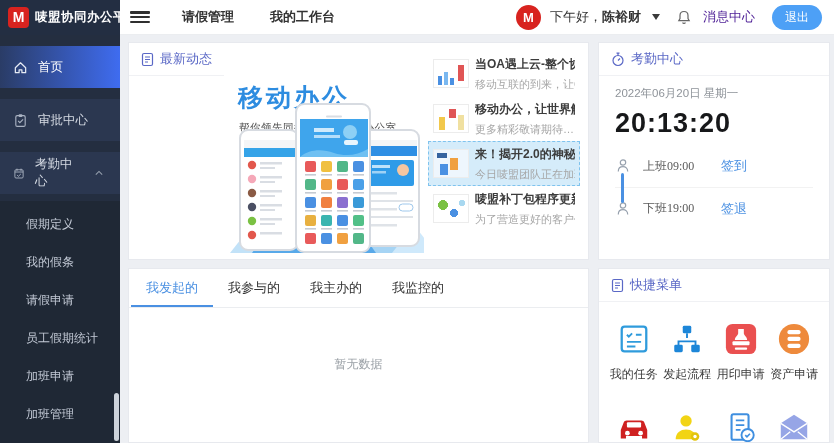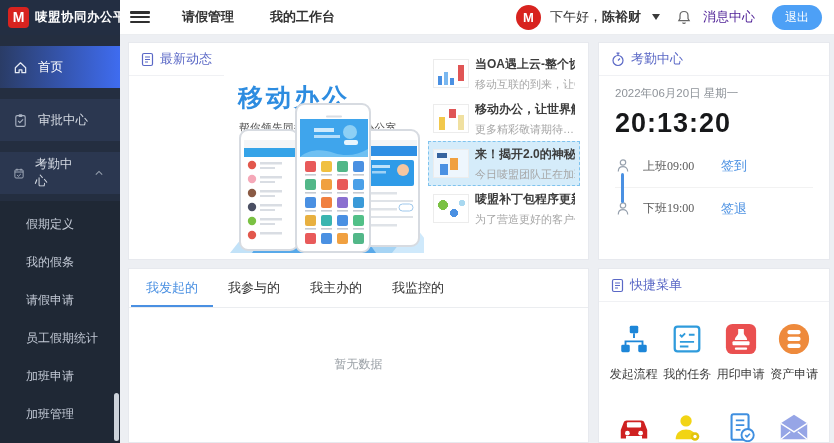--- a/index.html
+++ b/index.html
@@ -367,37 +367,37 @@
         <svg width="13" height="15" viewBox="0 0 13 15">
             <rect x="1.5" y="1.5" width="10" height="12" rx="1.5" fill="none" stroke="#5a68c6" stroke-width="1.2"></rect>
             <path d="M4 5h5M4 7.5h5M4 10h3" stroke="#5a68c6" stroke-width="1.1"></path>
           </svg>
         <span>快捷菜单</span>
       </div>
       <div class="quick-grid">
         <div class="quick-item">
           <div class="qicon">
               <svg width="34" height="34" viewBox="0 0 36 36">
+                <rect x="5" y="5" width="26" height="26" rx="3" fill="none" stroke="#2f9bdc" stroke-width="2.4"></rect>
+                <path d="M10.5 13.5l2 2 3.5-3.5" fill="none" stroke="#2f9bdc" stroke-width="2"></path>
+                <path d="M20 13.5h6M10.5 21h15M10.5 26h9" stroke="#2f9bdc" stroke-width="2"></path>
+              </svg>
+            </div>
+          <div class="quick-label">我的任务</div>
+        </div>
+        <div class="quick-item">
+          <div class="qicon">
+              <svg width="34" height="34" viewBox="0 0 36 36">
                 <rect x="13.5" y="4" width="9" height="8" rx="1.5" fill="#1d86d8"></rect>
                 <path d="M18 12v5M9 25v-4.5h18V25" fill="none" stroke="#1d86d8" stroke-width="2"></path>
                 <rect x="4.5" y="24" width="9" height="8" rx="1.5" fill="#1d86d8"></rect>
                 <rect x="22.5" y="24" width="9" height="8" rx="1.5" fill="#1d86d8"></rect>
               </svg>
             </div>
           <div class="quick-label">发起流程</div>
-        </div>
-        <div class="quick-item">
-          <div class="qicon">
-              <svg width="34" height="34" viewBox="0 0 36 36">
-                <rect x="5" y="5" width="26" height="26" rx="3" fill="none" stroke="#2f9bdc" stroke-width="2.4"></rect>
-                <path d="M10.5 13.5l2 2 3.5-3.5" fill="none" stroke="#2f9bdc" stroke-width="2"></path>
-                <path d="M20 13.5h6M10.5 21h15M10.5 26h9" stroke="#2f9bdc" stroke-width="2"></path>
-              </svg>
-            </div>
-          <div class="quick-label">我的任务</div>
         </div>
         <div class="quick-item">
           <div class="qicon">
               <svg width="34" height="34" viewBox="0 0 36 36">
                 <rect x="2" y="2" width="32" height="32" rx="7" fill="#ea5050"></rect>
                 <path d="M15 7.5h6v4.5c0 2.5 3.5 3.5 3.5 7h-13c0-3.5 3.5-4.5 3.5-7z" fill="#fff"></path>
                 <rect x="9" y="20.5" width="18" height="4" rx="1" fill="#fff"></rect>
                 <rect x="11.5" y="27" width="13" height="2.3" rx="1" fill="#fff"></rect>
               </svg>
             </div>

